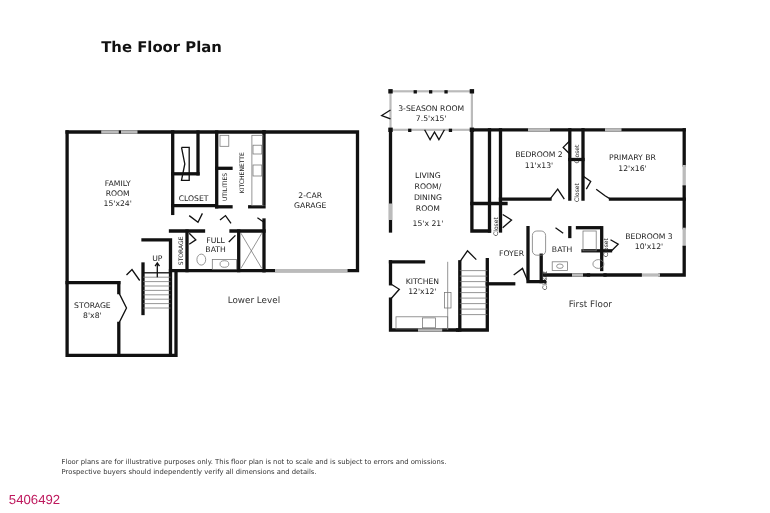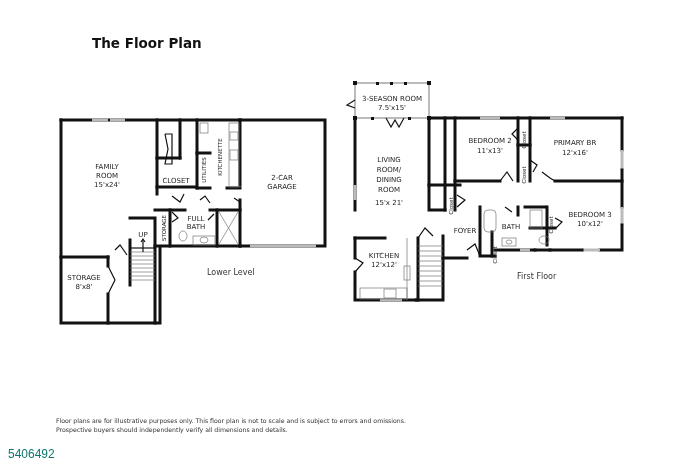--- a/index.html
+++ b/index.html
@@ -7,21 +7,21 @@
   .title { position:absolute; left:70px; top:35px; font-size:13.5px; font-weight:bold; color:#111; font-family:"DejaVu Sans", sans-serif;margin-left:22px; }
   svg.plan { position:absolute; left:0; top:0; }
   .wall { stroke:#111; stroke-width:3; fill:none; stroke-linecap:square; }
   .thin { stroke:#111; stroke-width:1.2; fill:none; }
   .fix { stroke:#777; stroke-width:0.7; fill:none; }
   .win { stroke:#bbb; stroke-width:3; fill:none; }
   .lbl { font-family:"DejaVu Sans", sans-serif; font-size:7px; fill:#222; text-anchor:middle; }
   .lbl-s { font-family:"DejaVu Sans", sans-serif; font-size:5.5px; fill:#222; text-anchor:middle; }
   .floor-label { font-family:"DejaVu Sans", sans-serif; font-size:8px; fill:#333; }
   .disclaimer { position:absolute; left:56px; top:416px; font-size:6.2px; line-height:9px; color:#333; font-family:"DejaVu Sans", sans-serif; }
-  .listing-id { position:absolute; left:8px; top:447px; font-size:12px; color:#0f766e; font-family:"Liberation Sans", sans-serif; }
+  .listing-id { position:absolute; left:8px; top:447px; font-size:12px; color:#be185d; font-family:"Liberation Sans", sans-serif; }
 </style>
 </head>
 <body>
 
 <div class="title">The Floor Plan</div>
 
 <svg class="plan" width="700" height="466" viewBox="0 0 700 466">
 
   <g>
 

